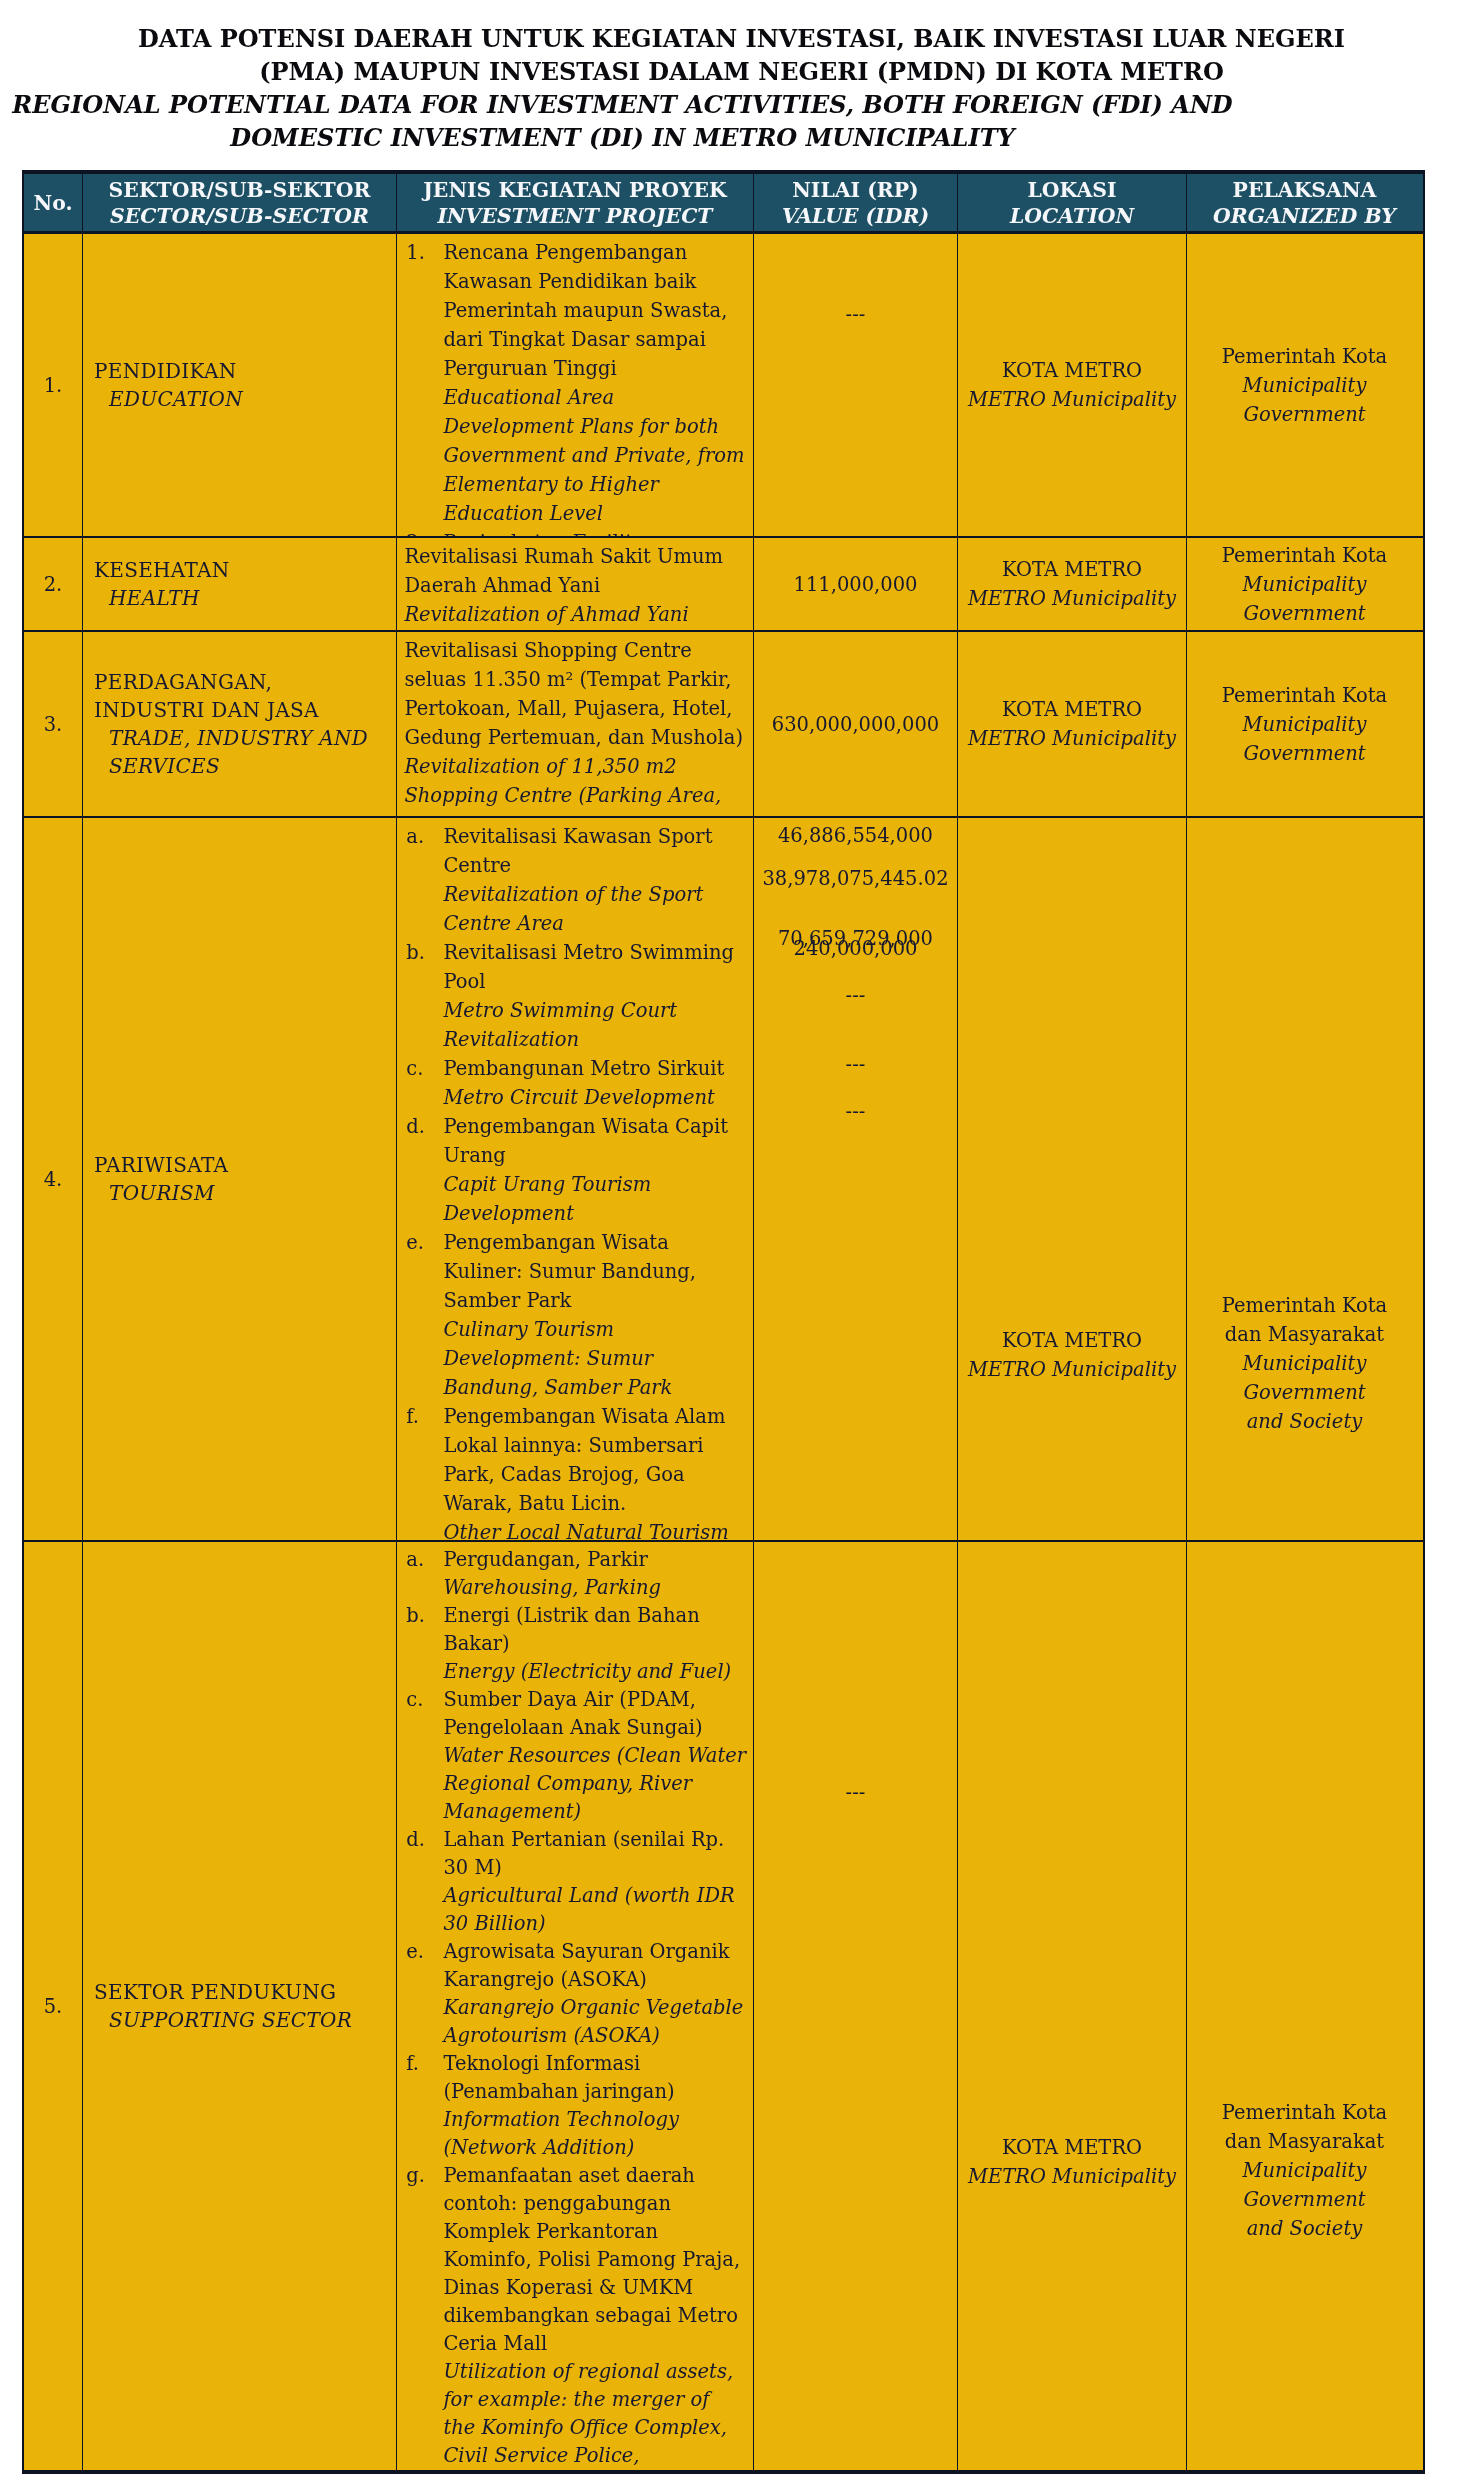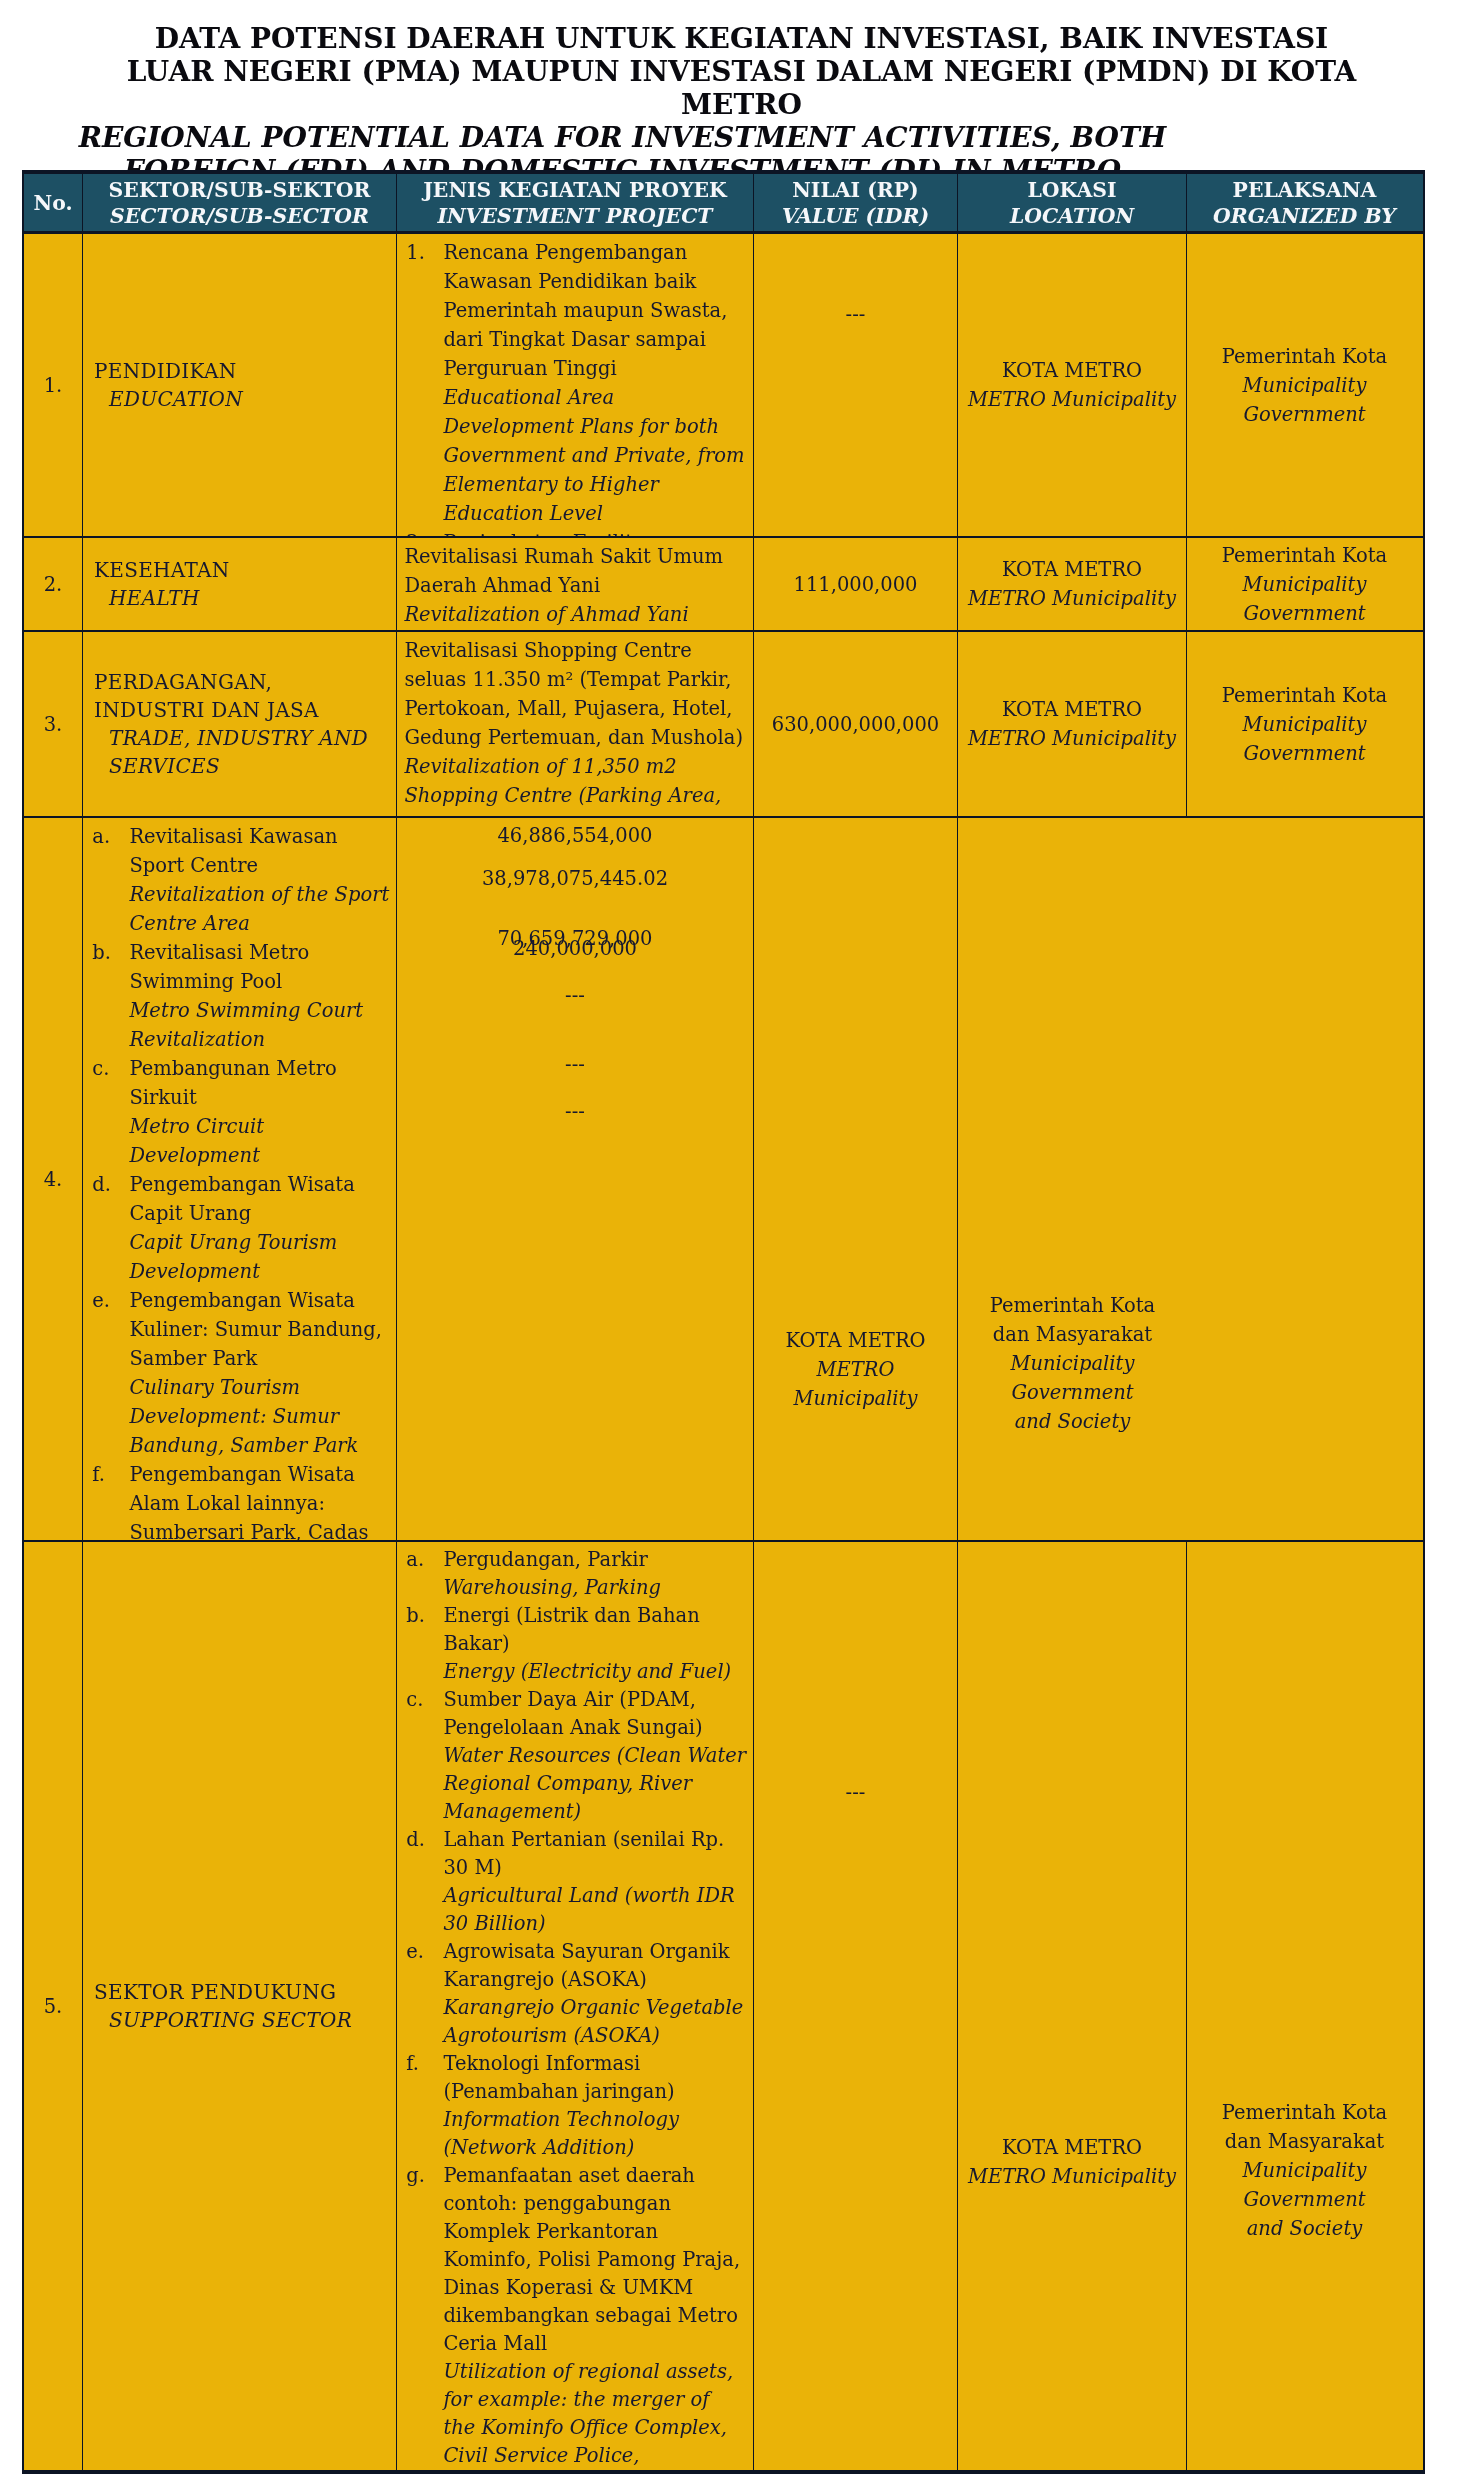--- a/index.html
+++ b/index.html
@@ -4,21 +4,21 @@
 <style>
   html,body{margin:0;padding:0;}
   body{
     width:1483px;height:2487px;position:relative;background:#ffffff;
     font-family:"DejaVu Serif","Liberation Serif",serif;color:#16182f;
     -webkit-font-smoothing:antialiased;
   }
   
   .title-block{position:absolute;top:22px;left:0;width:100%;text-align:center;}
   .title-id,.title-en{
-    margin:0 auto;max-width:1233px;font-weight:bold;font-size:28px;line-height:33px;color:#0a0a0f;
+    margin:0 auto;max-width:1233px;font-weight:bold;font-size:24px;line-height:33px;color:#0a0a0f;
   }
   .title-en{font-style:italic;margin-left:6px;}
   
   .tbl{
     position:absolute;left:22px;top:170px;width:1399px;background:#eab308;
     border:2.8px solid #0c1424;border-top-width:4.6px;border-bottom-width:4.6px;
     box-sizing:content-box;
   }
   .thead,.trow{display:grid;grid-template-columns:59px 314px 357px 204px 229px 235px;}
   .thead{height:57px;background:#1d5064;border-bottom:1.9px solid #0c1424;}
@@ -212,20 +212,26 @@
           <div class="blk">
             <div class="org-id">Pemerintah Kota</div>
             <div class="org-en">Municipality Government</div>
           </div>
         </div>
       </div>
       <div class="trow r3">
         <div class="cell cell-no">
           <div class="no-text">4.</div>
         </div>
+        <div class="cell cell-sector">
+          <div class="blk">
+            <div class="sec-id">PARIWISATA</div>
+            <div class="sec-en">TOURISM</div>
+          </div>
+        </div>
         <div class="cell cell-proj">
           <div class="pitem">
             <span class="pmark">a.</span>
             <div class="ptxt">
               <div class="pid">Revitalisasi Kawasan Sport Centre</div>
               <div class="pen">Revitalization of the Sport Centre Area</div>
             </div>
           </div>
           <div class="pitem">
             <span class="pmark">b.</span>

